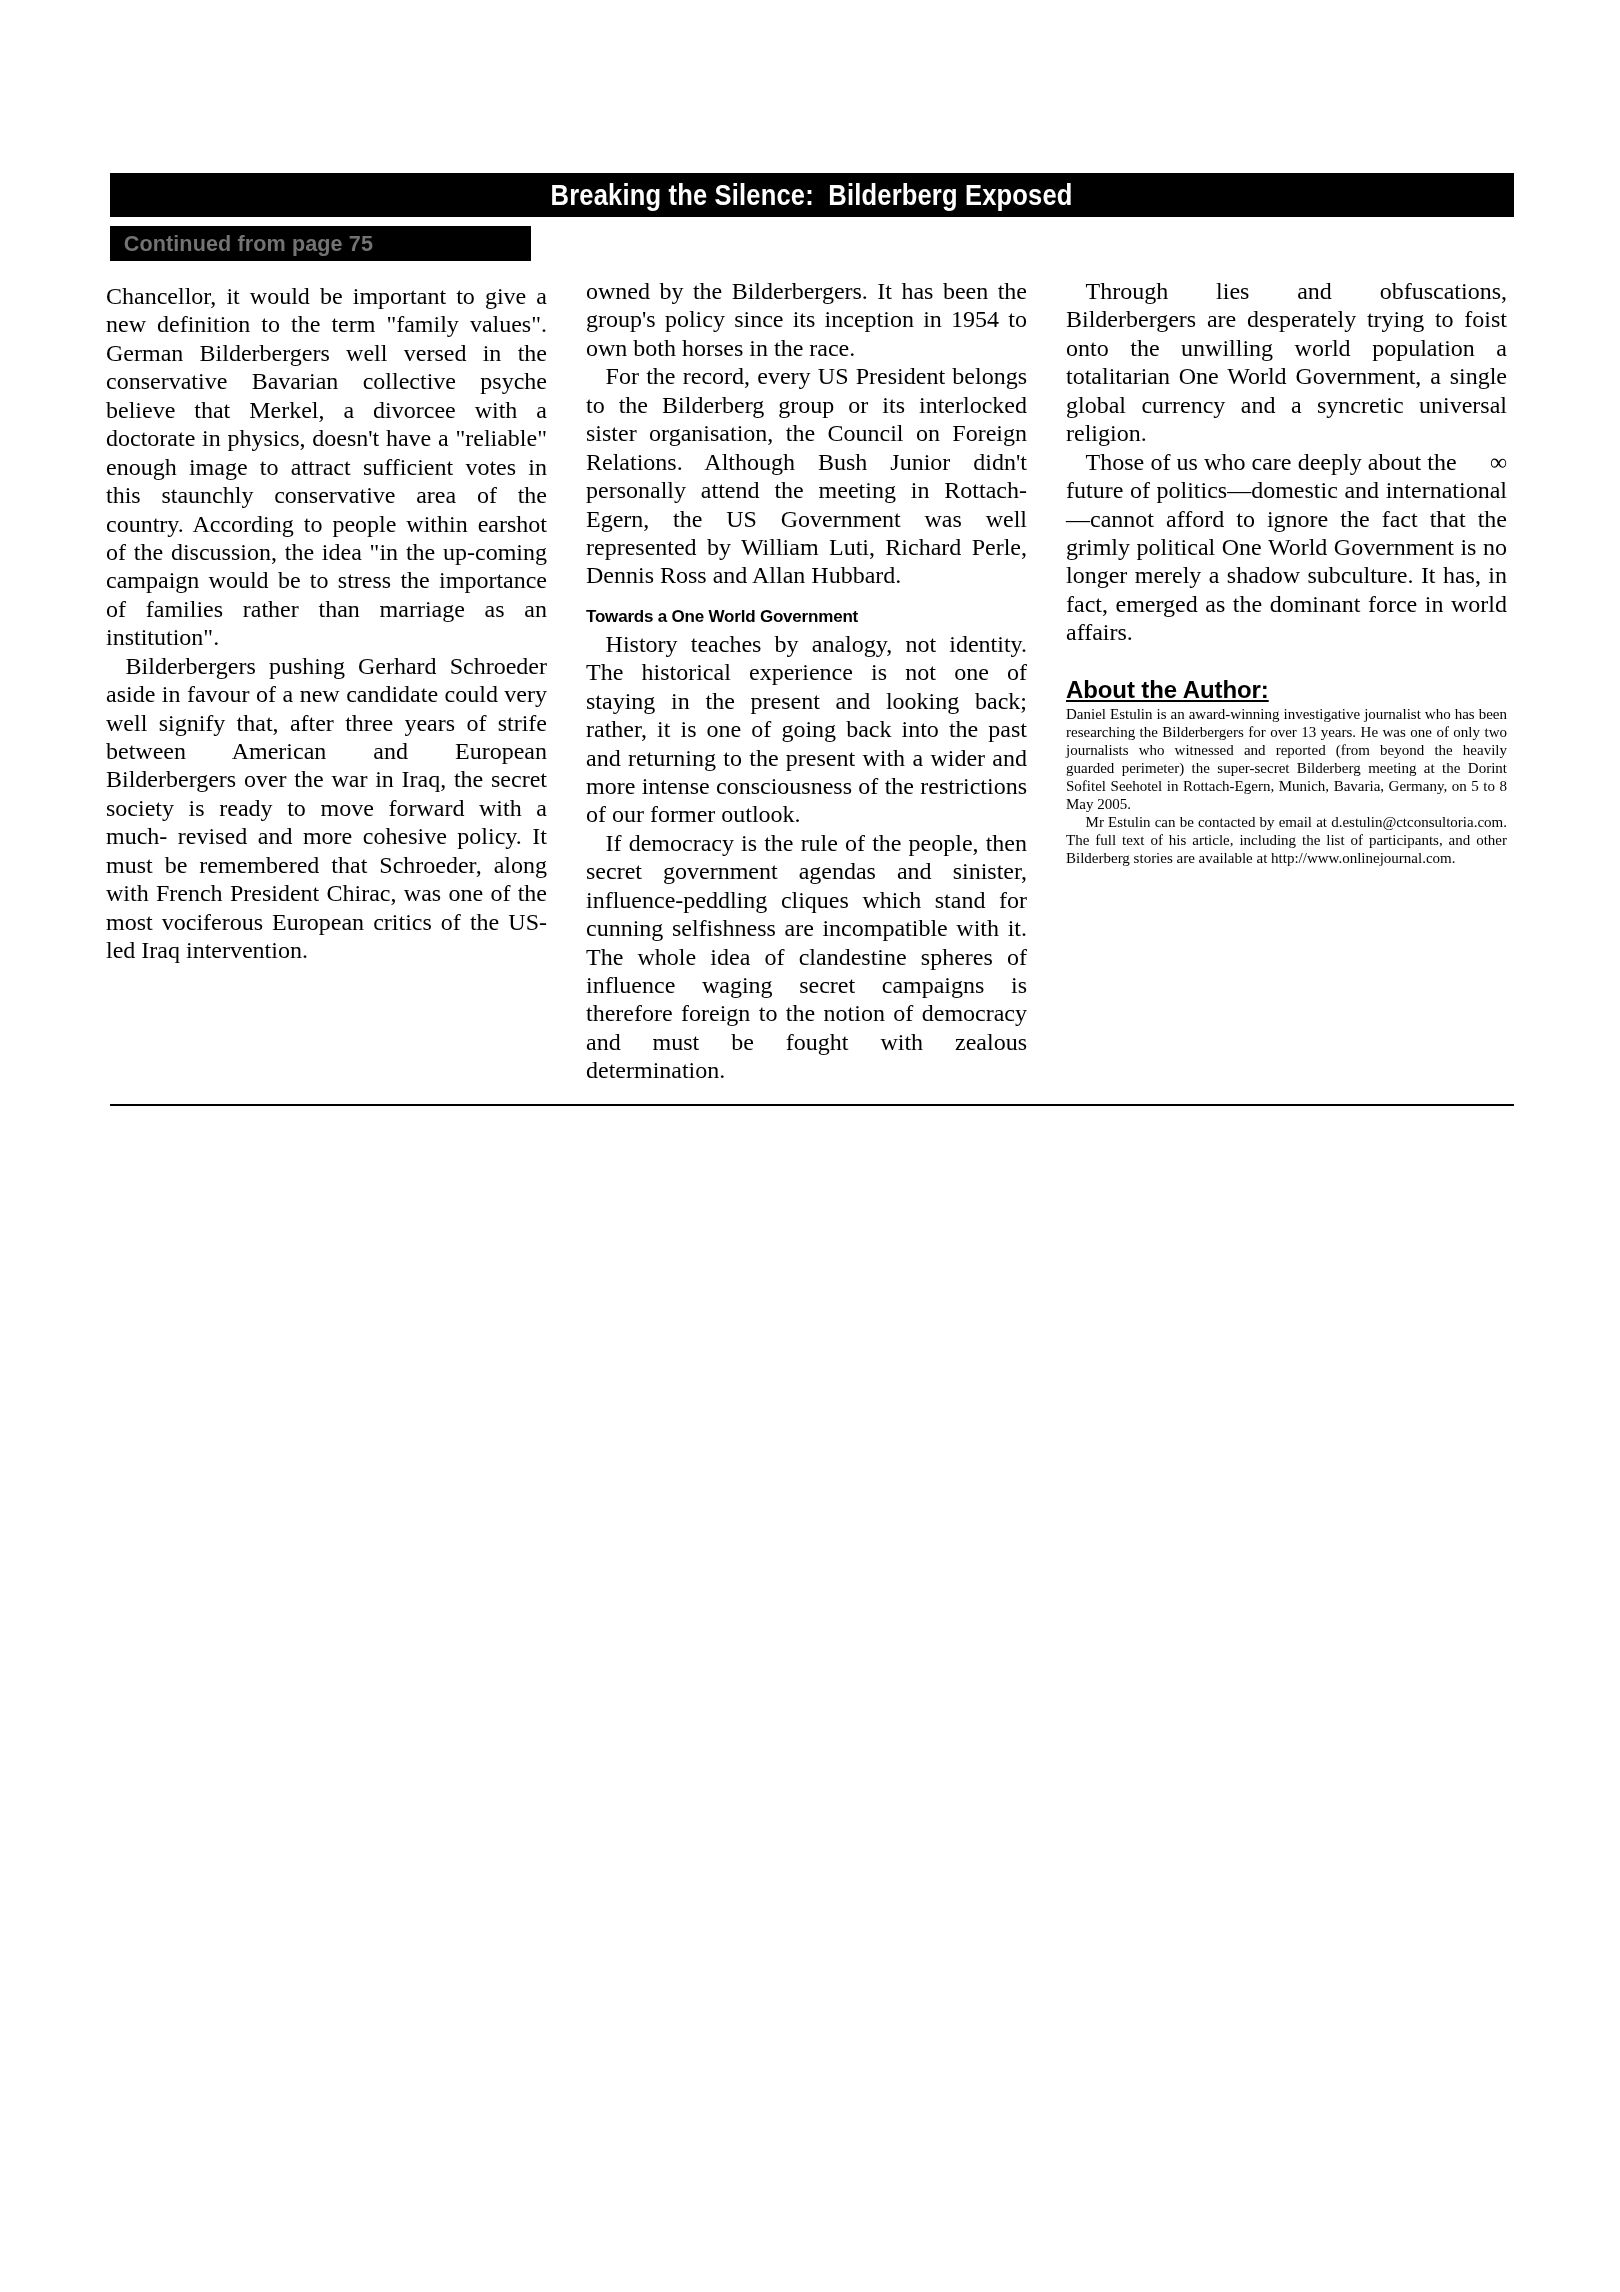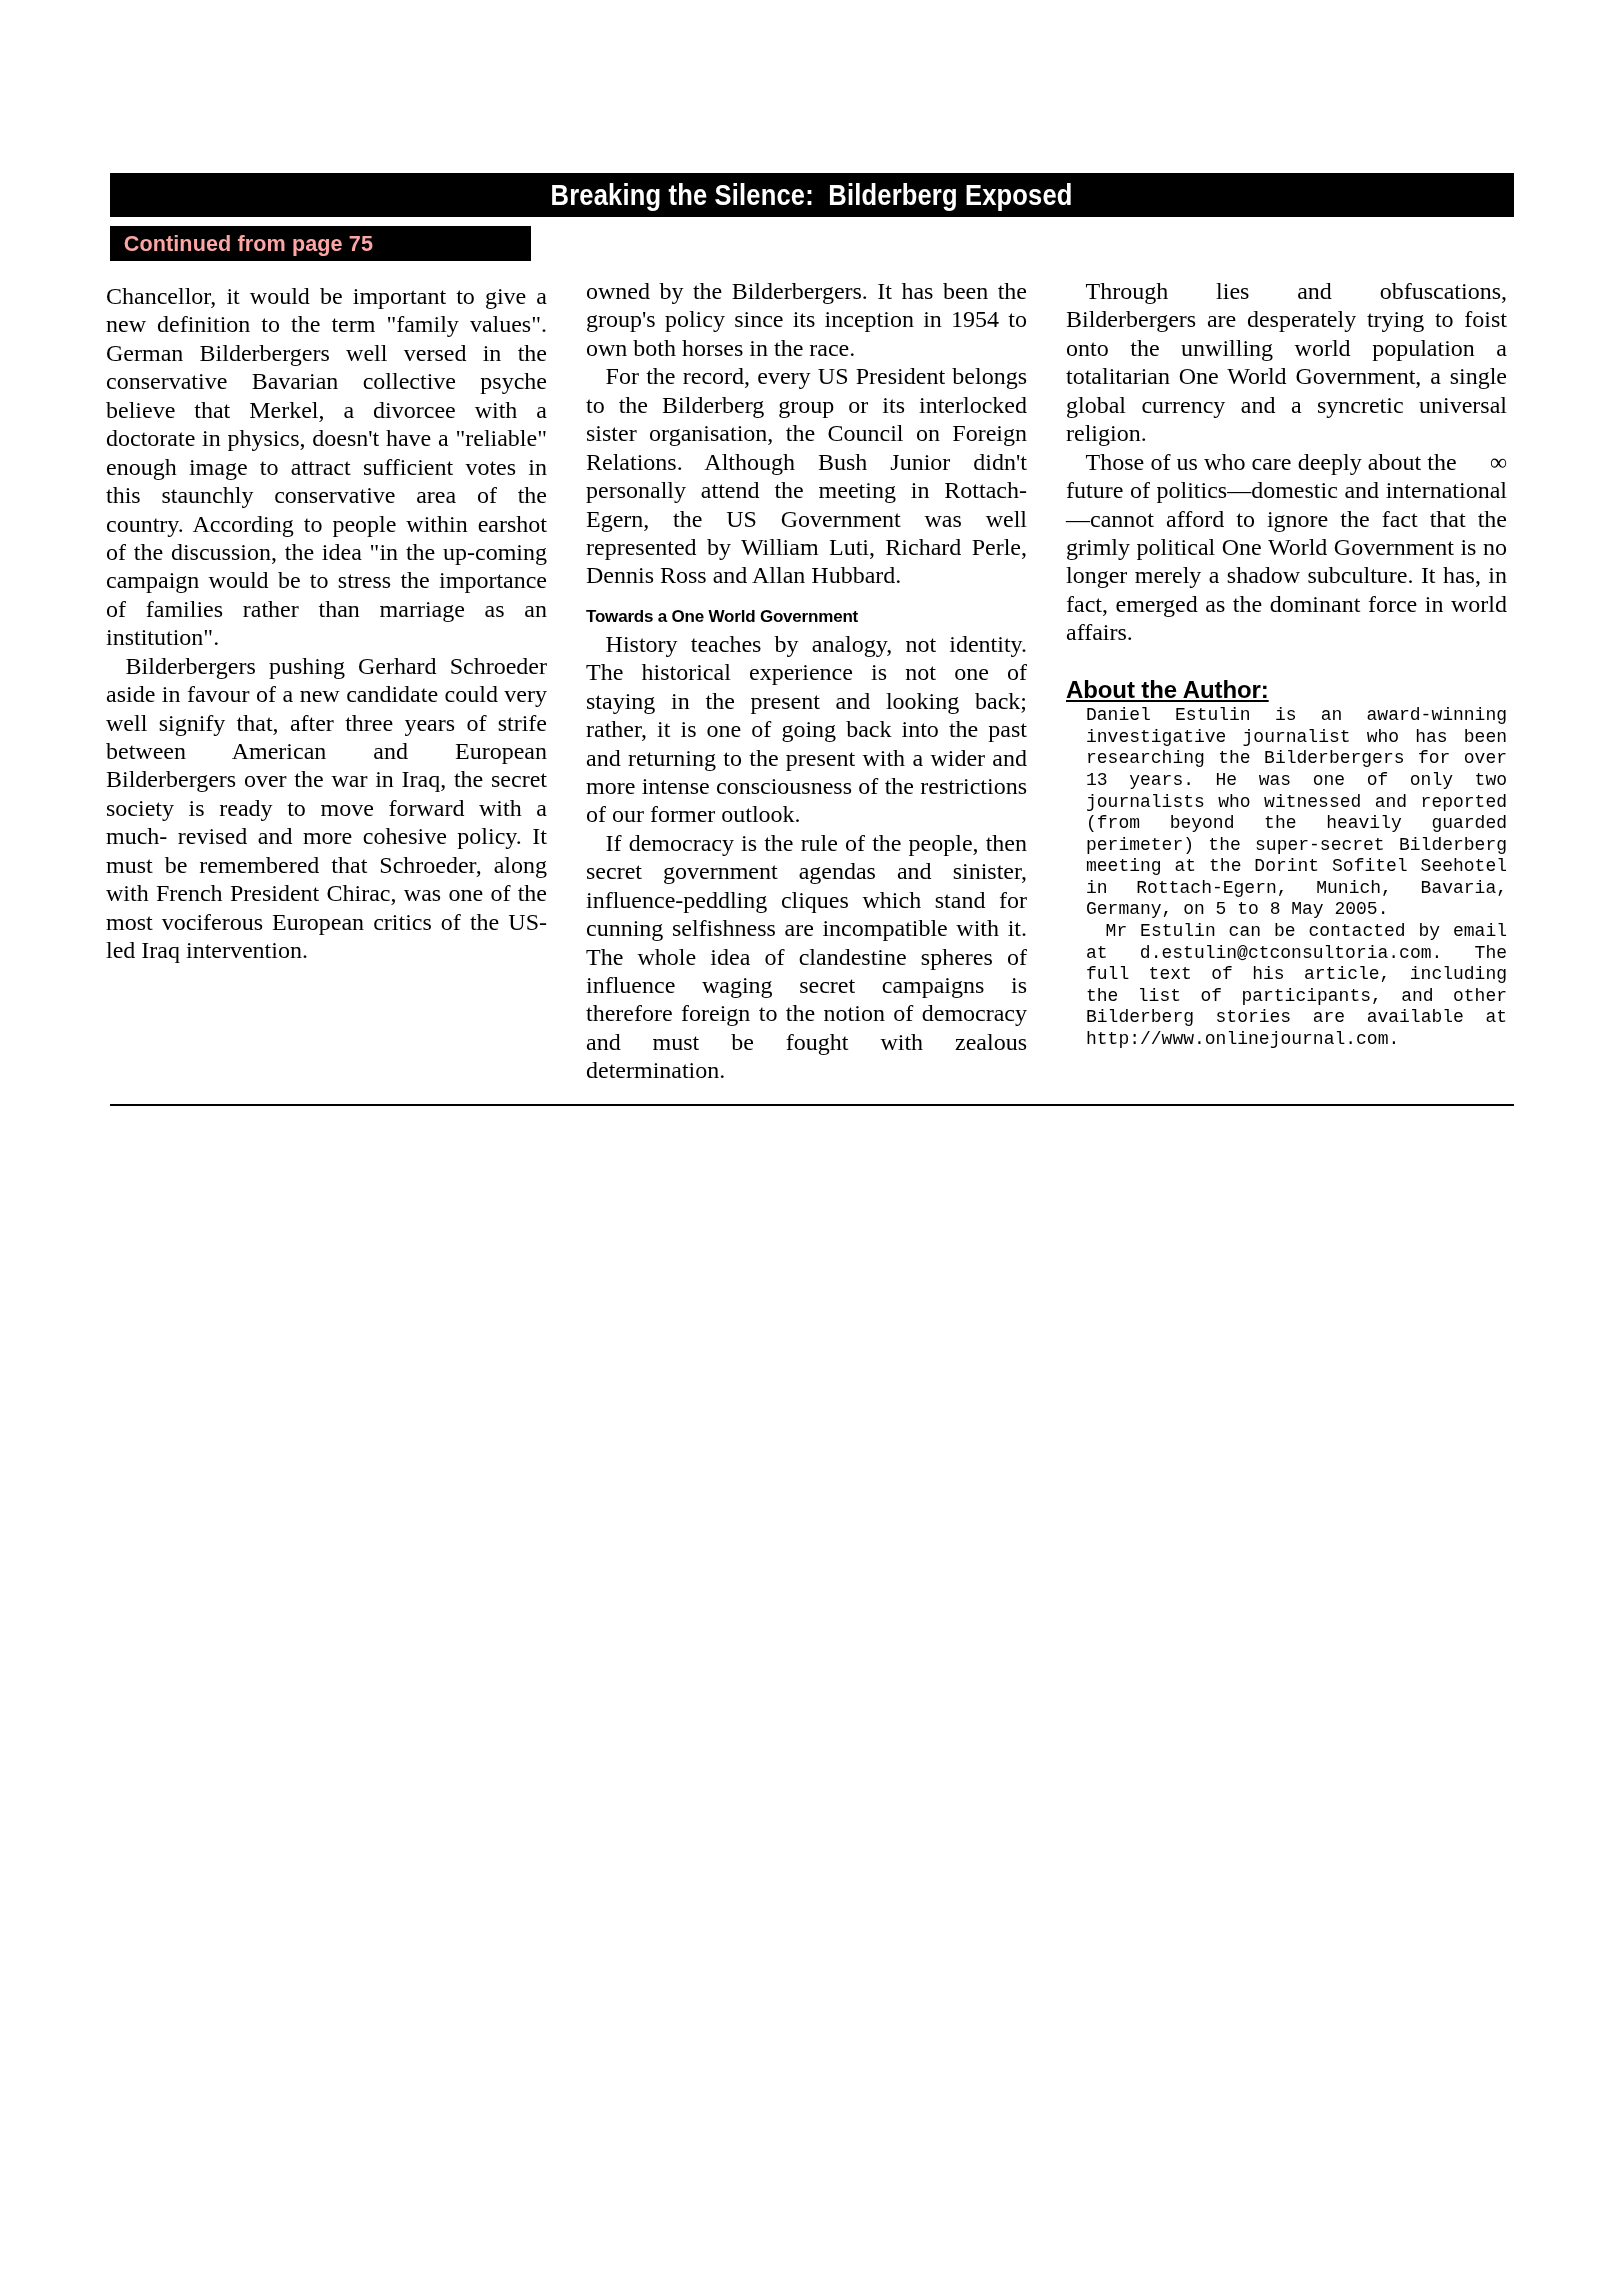--- a/index.html
+++ b/index.html
@@ -51,21 +51,21 @@
     position: absolute;
     left: 110px;
     top: 226px;
     width: 421px;
     height: 35px;
     background: #000000;
     display: flex;
     align-items: center;
   }
   .continued-label {
-    color: #fca5a5;
+    color: #737373;
     font-family: "Liberation Sans", "DejaVu Sans", sans-serif;
     font-weight: bold;
     font-size: 21.6px;
     padding-left: 13.7px;
     letter-spacing: 0.1px;
     white-space: pre;
   }
 
   
   .col {
@@ -107,25 +107,24 @@
     font-family: "Liberation Sans", "DejaVu Sans", sans-serif;
     font-weight: bold;
     font-size: 24px;
     text-decoration: underline;
     margin-top: 29px;
     margin-bottom: 1px;
     text-align: left;
     letter-spacing: -0.1px;
   }
   .author-body {
-    font-family: Liberation Mono, monospace;
-    font-size: 18px;
+    font-family: Liberation Serif, serif;
+    font-size: 15px;
     line-height: 1.2;
     text-align: justify;
-    margin-left: 20px;
   }
   .author-body p { margin: 0; text-align: justify; }
   .author-body p.indent { text-indent: 19.6px; }
 
   .endmark {
     float: right;
     margin-left: 13.7px;
   }
 
   

